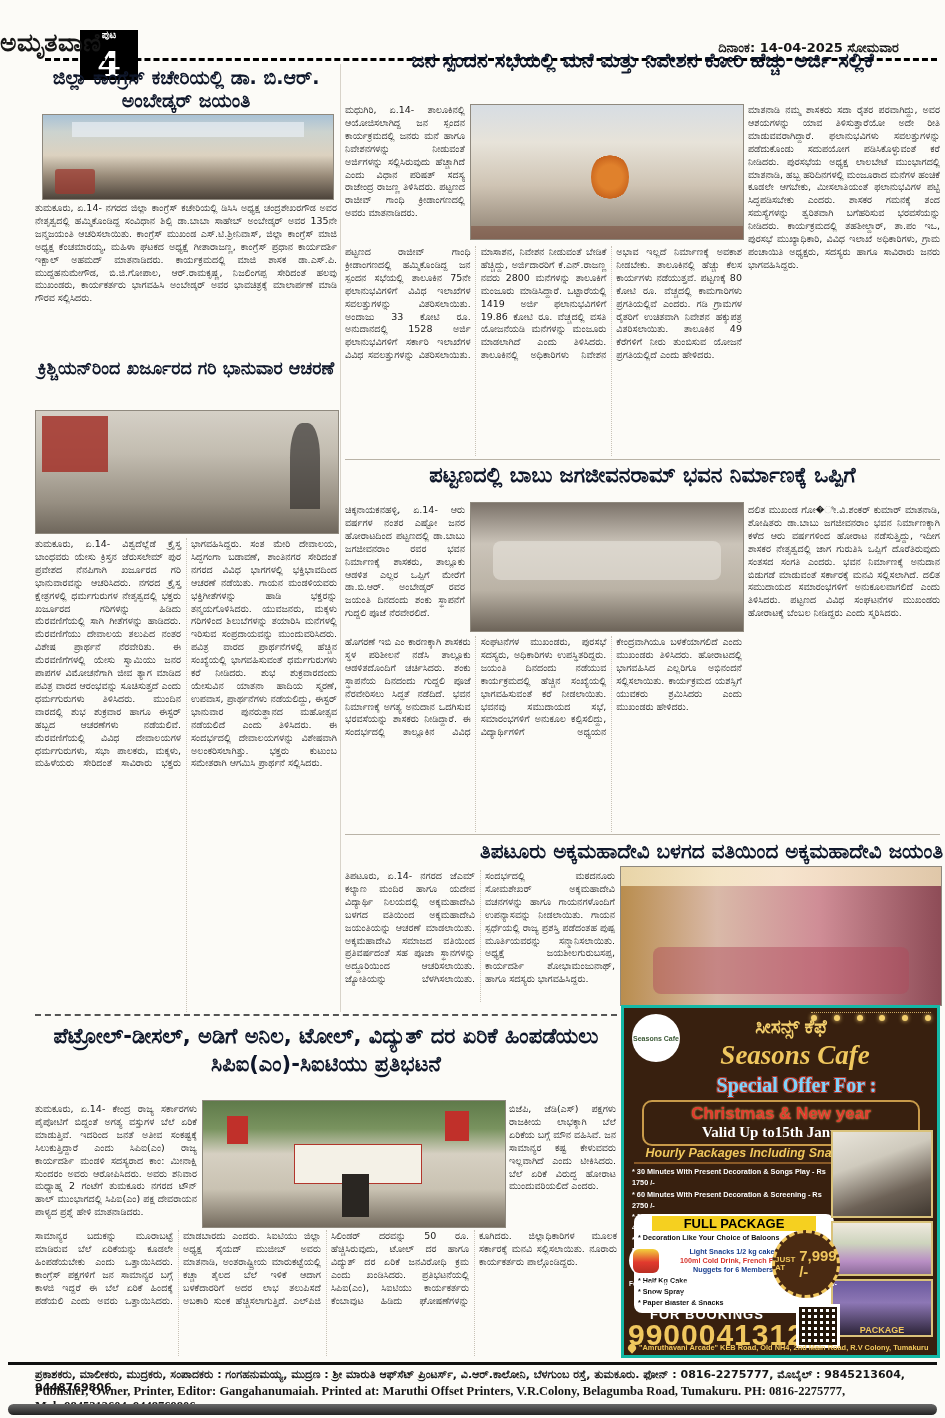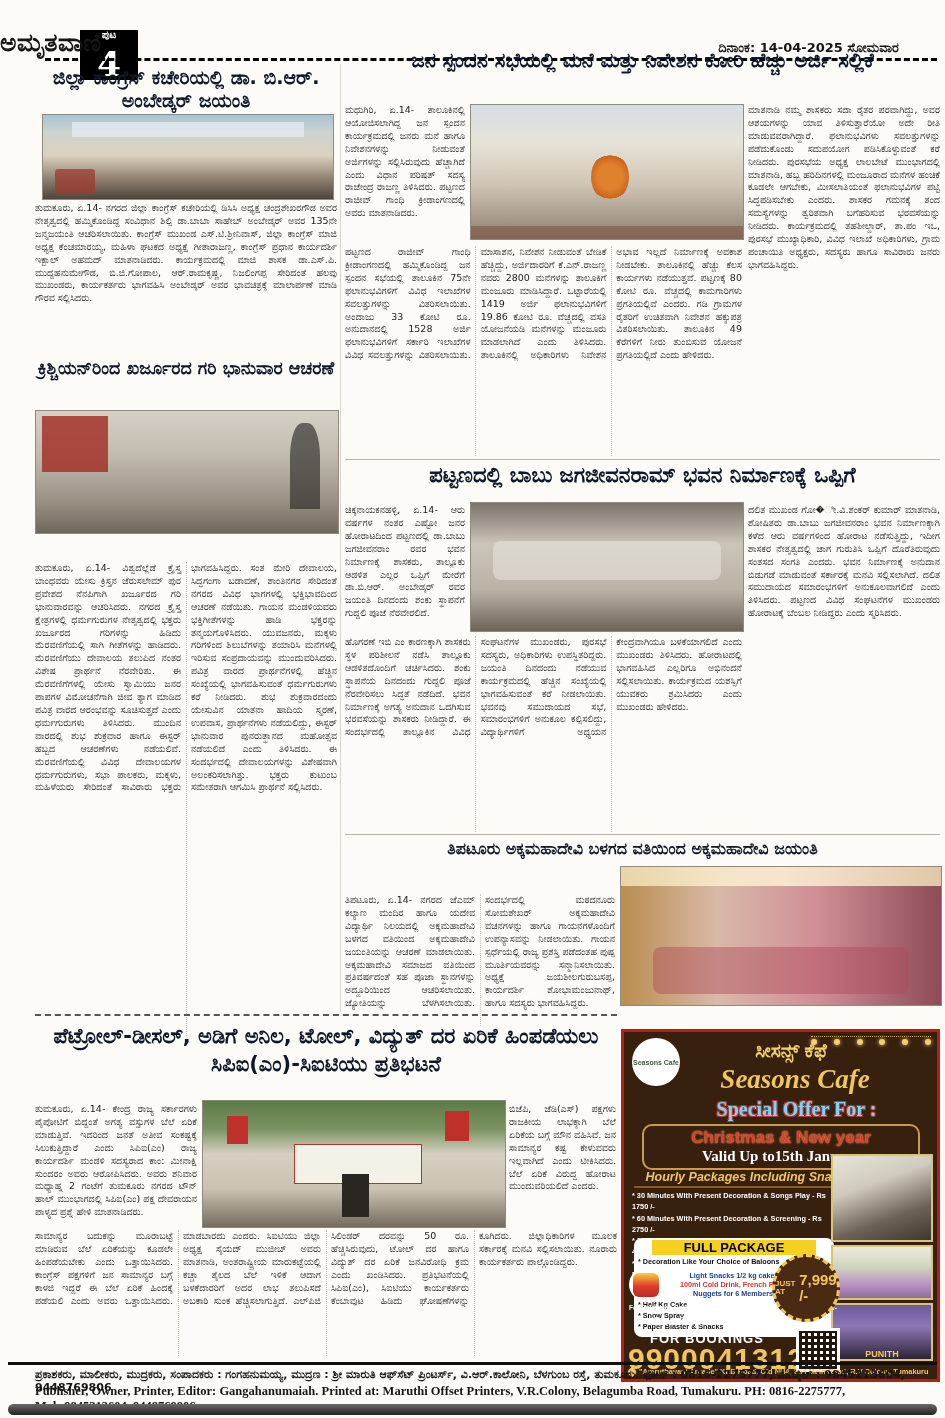--- a/index.html
+++ b/index.html
@@ -10,29 +10,29 @@
   .badge{left:80px;top:30px;width:58px;height:50px;background:#000;color:#fff;
          display:flex;align-items:center;justify-content:space-between;gap:3px;flex-direction:column;}
   .badge .stack{font-size:10px;line-height:1.05;font-weight:bold;}
   .badge .num{font-size:34px;font-weight:bold;font-family:"DejaVu Serif",serif;}
   .mast-title{left:0;right:16px;top:28px;text-align:left;font-size:25px;font-weight:bold;letter-spacing:.5px;}
   .mast-date{right:46px;top:40px;font-size:13px;font-weight:bold;}
   .dashline{border-top:3px dashed #000;}
   
   .headline{font-weight:bold;text-align:center;color:#0f172a;line-height:1.2;}
   .body-text{font-size:9.5px;line-height:1.36;text-align:justify;color:#202020;overflow:hidden;}
-  .cols-2{column-count:2;column-gap:10px;column-rule:1px dotted #c8c2b6;margin-top:24px;}
+  .cols-2{column-count:2;column-gap:10px;column-rule:1px dotted #c8c2b6;}
   .cols-3{column-count:3;column-gap:10px;column-rule:1px dotted #c8c2b6;}
   .cols-4{column-count:4;column-gap:10px;column-rule:1px dotted #c8c2b6;}
   .photo{position:absolute;overflow:hidden;border:1px solid #8f897e;}
   .vrule{border-left:1px solid #d8d3c9;}
   .hrule{border-top:1px solid #b9b3a7;}
   
-  .ad{left:621px;top:1005px;width:319px;height:353px;background:#38200f;border:3px solid #b91c1c;
-      box-sizing:border-box;color:#fff;font-family:"Liberation Sans",sans-serif;margin-top:24px;}
+  .ad{left:621px;top:1005px;width:319px;height:353px;background:#38200f;border:3px solid #14b8a6;
+      box-sizing:border-box;color:#fff;font-family:"Liberation Sans",sans-serif;}
   .ad .lights{position:absolute;top:4px;right:6px;width:120px;border-top:1px dotted #caa65f;display:flex;
       justify-content:space-between;padding-top:2px;}
   .ad .bulb{width:6px;height:6px;border-radius:50%;background:#f3cf6d;box-shadow:0 0 4px #f3cf6d;}
   .ad .logo{position:absolute;left:8px;top:6px;width:48px;height:48px;border-radius:50%;background:#fff;
       color:#3c5a36;display:flex;align-items:center;justify-content:center;font-size:7px;font-weight:bold;text-align:center;}
   .ad .name-kn{position:absolute;left:62px;top:8px;width:210px;text-align:center;color:#f3cf6d;
       font-size:19px;font-weight:bold;}
   .ad .name-en{position:absolute;left:56px;top:32px;width:230px;text-align:center;color:#f0c75e;
       font-size:27px;font-weight:bold;font-family:"Liberation Serif",serif;font-style:italic;white-space:nowrap;}
   .ad .offer{position:absolute;left:0;top:66px;width:100%;text-align:center;font-size:20px;font-weight:bold;
@@ -132,21 +132,21 @@
   <div class="abs headline" style="left:345px;top:463px;width:595px;font-size:21px;">ಪಟ್ಟಣದಲ್ಲಿ ಬಾಬು ಜಗಜೀವನರಾಮ್ ಭವನ ನಿರ್ಮಾಣಕ್ಕೆ ಒಪ್ಪಿಗೆ</div>
   <div class="abs body-text" style="left:345px;top:504px;width:120px;height:126px;">ಚಿಕ್ಕನಾಯಕನಹಳ್ಳಿ, ಏ.14- ಆರು ವರ್ಷಗಳ ನಂತರ ಎಷ್ಟೋ ಜನರ ಹೋರಾಟದಿಂದ ಪಟ್ಟಣದಲ್ಲಿ ಡಾ.ಬಾಬು ಜಗಜೀವನರಾಂ ರವರ ಭವನ ನಿರ್ಮಾಣಕ್ಕೆ ಶಾಸಕರು, ತಾಲ್ಲೂಕು ಆಡಳಿತ ಎಲ್ಲರ ಒಪ್ಪಿಗೆ ಮೇರೆಗೆ ಡಾ.ಬಿ.ಆರ್. ಅಂಬೇಡ್ಕರ್ ರವರ ಜಯಂತಿ ದಿನದಂದು ಶಂಕು ಸ್ಥಾಪನೆಗೆ ಗುದ್ದಲಿ ಪೂಜೆ ನೆರವೇರಲಿದೆ.</div>
   <div class="photo" style="left:470px;top:502px;width:272px;height:128px;
        background:linear-gradient(180deg,#7c736a 0%,#cbc4b9 32%,#bab2a5 68%,#6d6459 100%);">
     <div class="ph-strip" style="left:8%;top:30%;width:84%;height:30%;background:#e9e6df;opacity:.55;border-radius:8px;"></div>
   </div>
   <div class="abs body-text" style="left:748px;top:504px;width:192px;height:328px;">ದಲಿತ ಮುಖಂಡ ಗೋ�ೀ.ವಿ.ಶಂಕರ್ ಕುಮಾರ್ ಮಾತನಾಡಿ, ಶೋಷಿತರು ಡಾ.ಬಾಬು ಜಗಜೀವನರಾಂ ಭವನ ನಿರ್ಮಾಣಕ್ಕಾಗಿ ಕಳೆದ ಆರು ವರ್ಷಗಳಿಂದ ಹೋರಾಟ ನಡೆಸುತ್ತಿದ್ದು, ಇದೀಗ ಶಾಸಕರ ನೇತೃತ್ವದಲ್ಲಿ ಜಾಗ ಗುರುತಿಸಿ ಒಪ್ಪಿಗೆ ದೊರೆತಿರುವುದು ಸಂತಸದ ಸಂಗತಿ ಎಂದರು. ಭವನ ನಿರ್ಮಾಣಕ್ಕೆ ಅನುದಾನ ಬಿಡುಗಡೆ ಮಾಡುವಂತೆ ಸರ್ಕಾರಕ್ಕೆ ಮನವಿ ಸಲ್ಲಿಸಲಾಗಿದೆ. ದಲಿತ ಸಮುದಾಯದ ಸಮಾರಂಭಗಳಿಗೆ ಅನುಕೂಲವಾಗಲಿದೆ ಎಂದು ತಿಳಿಸಿದರು. ಪಟ್ಟಣದ ವಿವಿಧ ಸಂಘಟನೆಗಳ ಮುಖಂಡರು ಹೋರಾಟಕ್ಕೆ ಬೆಂಬಲ ನೀಡಿದ್ದರು ಎಂದು ಸ್ಮರಿಸಿದರು.</div>
   <div class="abs body-text cols-3" style="left:345px;top:636px;width:397px;height:196px;">ಹೊಗರಣೆ ಇಬಿ ಎಂ ಕಾರಣಕ್ಕಾಗಿ ಶಾಸಕರು ಸ್ಥಳ ಪರಿಶೀಲನೆ ನಡೆಸಿ ತಾಲ್ಲೂಕು ಆಡಳಿತದೊಂದಿಗೆ ಚರ್ಚಿಸಿದರು. ಶಂಕು ಸ್ಥಾಪನೆಯ ದಿನದಂದು ಗುದ್ದಲಿ ಪೂಜೆ ನೆರವೇರಿಸಲು ಸಿದ್ಧತೆ ನಡೆದಿದೆ. ಭವನ ನಿರ್ಮಾಣಕ್ಕೆ ಅಗತ್ಯ ಅನುದಾನ ಒದಗಿಸುವ ಭರವಸೆಯನ್ನು ಶಾಸಕರು ನೀಡಿದ್ದಾರೆ. ಈ ಸಂದರ್ಭದಲ್ಲಿ ತಾಲ್ಲೂಕಿನ ವಿವಿಧ ಸಂಘಟನೆಗಳ ಮುಖಂಡರು, ಪುರಸಭೆ ಸದಸ್ಯರು, ಅಧಿಕಾರಿಗಳು ಉಪಸ್ಥಿತರಿದ್ದರು. ಜಯಂತಿ ದಿನದಂದು ನಡೆಯುವ ಕಾರ್ಯಕ್ರಮದಲ್ಲಿ ಹೆಚ್ಚಿನ ಸಂಖ್ಯೆಯಲ್ಲಿ ಭಾಗವಹಿಸುವಂತೆ ಕರೆ ನೀಡಲಾಯಿತು. ಭವನವು ಸಮುದಾಯದ ಸಭೆ, ಸಮಾರಂಭಗಳಿಗೆ ಅನುಕೂಲ ಕಲ್ಪಿಸಲಿದ್ದು, ವಿದ್ಯಾರ್ಥಿಗಳಿಗೆ ಅಧ್ಯಯನ ಕೇಂದ್ರವಾಗಿಯೂ ಬಳಕೆಯಾಗಲಿದೆ ಎಂದು ಮುಖಂಡರು ತಿಳಿಸಿದರು. ಹೋರಾಟದಲ್ಲಿ ಭಾಗವಹಿಸಿದ ಎಲ್ಲರಿಗೂ ಅಭಿನಂದನೆ ಸಲ್ಲಿಸಲಾಯಿತು. ಕಾರ್ಯಕ್ರಮದ ಯಶಸ್ಸಿಗೆ ಯುವಕರು ಶ್ರಮಿಸಿದರು ಎಂದು ಮುಖಂಡರು ಹೇಳಿದರು.</div>
 
   <div class="abs hrule" style="left:345px;top:834px;width:595px;"></div>
-  <div class="abs headline" style="left:335px;top:839px;width:595px;font-size:16px;">ತಿಪಟೂರು ಅಕ್ಕಮಹಾದೇವಿ ಬಳಗದ ವತಿಯಿಂದ ಅಕ್ಕಮಹಾದೇವಿ ಜಯಂತಿ</div>
+  <div class="abs headline" style="left:348px;top:839px;width:595px;font-size:20px;text-align:right;">ತಿಪಟೂರು ಅಕ್ಕಮಹಾದೇವಿ ಬಳಗದ ವತಿಯಿಂದ ಅಕ್ಕಮಹಾದೇವಿ ಜಯಂತಿ</div>
   <div class="abs body-text cols-2" style="left:345px;top:870px;width:270px;height:132px;">ತಿಪಟೂರು, ಏ.14- ನಗರದ ಜೆಎಮ್ ಕಲ್ಯಾಣ ಮಂದಿರ ಹಾಗೂ ಯದೇವ ವಿದ್ಯಾರ್ಥಿ ನಿಲಯದಲ್ಲಿ ಅಕ್ಕಮಹಾದೇವಿ ಬಳಗದ ವತಿಯಿಂದ ಅಕ್ಕಮಹಾದೇವಿ ಜಯಂತಿಯನ್ನು ಆಚರಣೆ ಮಾಡಲಾಯಿತು. ಅಕ್ಕಮಹಾದೇವಿ ಸಮಾಜದ ವತಿಯಿಂದ ಪ್ರತಿವರ್ಷದಂತೆ ಸಹ ಪೂಜಾ ಸ್ಥಾನಗಳನ್ನು ಅದ್ದೂರಿಯಿಂದ ಆಚರಿಸಲಾಯಿತು. ಜ್ಯೋತಿಯನ್ನು ಬೆಳಗಿಸಲಾಯಿತು. ಸಂದರ್ಭದಲ್ಲಿ ಮಠದನೂರು ಸೋಮಶೇಖರ್ ಅಕ್ಕಮಹಾದೇವಿ ವಚನಗಳನ್ನು ಹಾಗೂ ಗಾಯನಗಳೊಂದಿಗೆ ಉಪನ್ಯಾಸವನ್ನು ನೀಡಲಾಯಿತು. ಗಾಯನ ಸ್ಪರ್ಧೆಯಲ್ಲಿ ರಾಜ್ಯ ಪ್ರಶಸ್ತಿ ಪಡೆದಂತಹ ಪುಷ್ಪ ಮೂರ್ತಿಯವರನ್ನು ಸನ್ಮಾನಿಸಲಾಯಿತು. ಅಧ್ಯಕ್ಷೆ ಜಯಶೀಲಗುರುಬಸಪ್ಪ, ಕಾರ್ಯದರ್ಶಿ ಶೋಭಾಮಂಜುನಾಥ್, ಹಾಗೂ ಸದಸ್ಯರು ಭಾಗವಹಿಸಿದ್ದರು.</div>
   <div class="photo" style="left:620px;top:866px;width:320px;height:138px;
        background:linear-gradient(90deg,#b98d4e 0%,#d9b9a8 30%,#cf8d96 62%,#8e4c57 100%);">
     <div class="ph-strip" style="left:0;top:0;width:100%;height:14%;background:linear-gradient(90deg,#f4e6bd,#fff6da,#f4e6bd);opacity:.8;"></div>
     <div class="ph-strip" style="left:10%;bottom:8%;width:80%;height:34%;background:#b04a5a;opacity:.45;border-radius:8px;"></div>
   </div>
 
   <div class="abs" style="left:35px;top:1014px;width:582px;border-top:2px dashed #555;"></div>
   <div class="abs headline" style="left:35px;top:1022px;width:582px;font-size:21px;line-height:1.35;">ಪೆಟ್ರೋಲ್-ಡೀಸಲ್, ಅಡಿಗೆ ಅನಿಲ, ಟೋಲ್, ವಿದ್ಯುತ್ ದರ ಏರಿಕೆ ಹಿಂಪಡೆಯಲು ಸಿಪಿಐ(ಎಂ)-ಸಿಐಟಿಯು ಪ್ರತಿಭಟನೆ</div>
   <div class="abs body-text" style="left:35px;top:1103px;width:162px;height:122px;">ತುಮಕೂರು, ಏ.14- ಕೇಂದ್ರ ರಾಜ್ಯ ಸರ್ಕಾರಗಳು ಪೈಪೋಟಿಗೆ ಬಿದ್ದಂತೆ ಅಗತ್ಯ ವಸ್ತುಗಳ ಬೆಲೆ ಏರಿಕೆ ಮಾಡುತ್ತಿವೆ. ಇದರಿಂದ ಜನತೆ ಅತೀವ ಸಂಕಷ್ಟಕ್ಕೆ ಸಿಲುಕುತ್ತಿದ್ದಾರೆ ಎಂದು ಸಿಪಿಐ(ಎಂ) ರಾಜ್ಯ ಕಾರ್ಯದರ್ಶಿ ಮಂಡಳಿ ಸದಸ್ಯರಾದ ಕಾಂ: ಮೀನಾಕ್ಷಿ ಸುಂದರಂ ಅವರು ಆರೋಪಿಸಿದರು. ಅವರು ಶನಿವಾರ ಮಧ್ಯಾಹ್ನ 2 ಗಂಟೆಗೆ ತುಮಕೂರು ನಗರದ ಟೌನ್ ಹಾಲ್ ಮುಂಭಾಗದಲ್ಲಿ ಸಿಪಿಐ(ಎಂ) ಪಕ್ಷ ದೇವರಾಯನ ಪಾಳ್ಯದ ಪ್ರಶ್ನೆ ಹೇಳಿ ಮಾತನಾಡಿದರು.</div>
@@ -197,21 +197,21 @@
       </div>
     </div>
     <div class="burst">
       <span class="b1">JUST AT</span>
       <span class="b2">7,999 /-</span>
     </div>
     <div class="photos">
       <div class="p-room"></div>
       <div class="p-flower"></div>
       <div class="p-balloon">
-        <span>PUNITH</span>
+        <span>PACKAGE</span>
       </div>
     </div>
     <div class="pill">
       <div class="food"></div>
       <div class="snack-text">
         <div>Light Snacks 1/2 kg cake,</div>
         <div style="color:#d6342c;">100ml Cold Drink, French Fries</div>
         <div>Nuggets for 6 Members</div>
       </div>
       <div class="stamp"></div>

